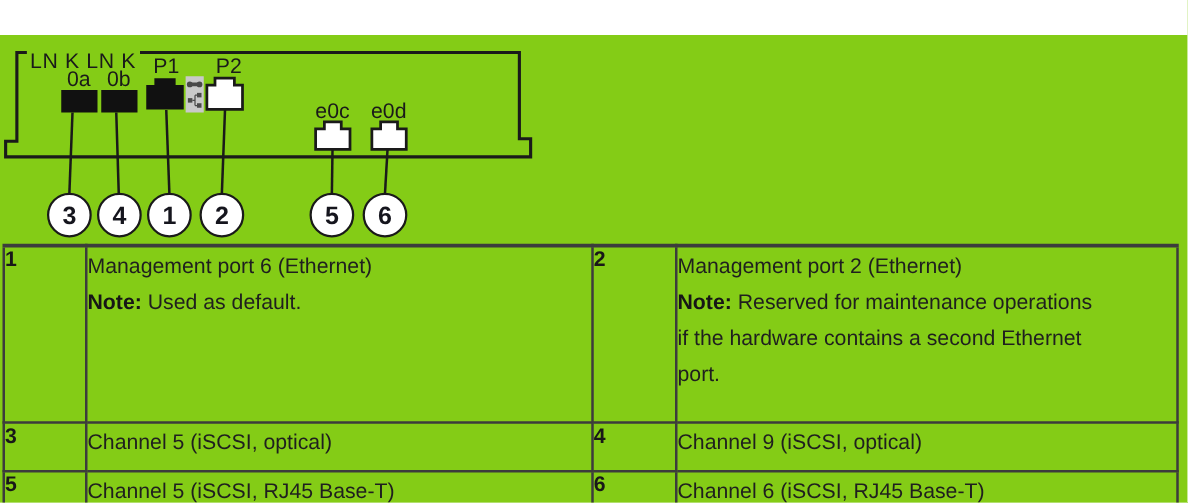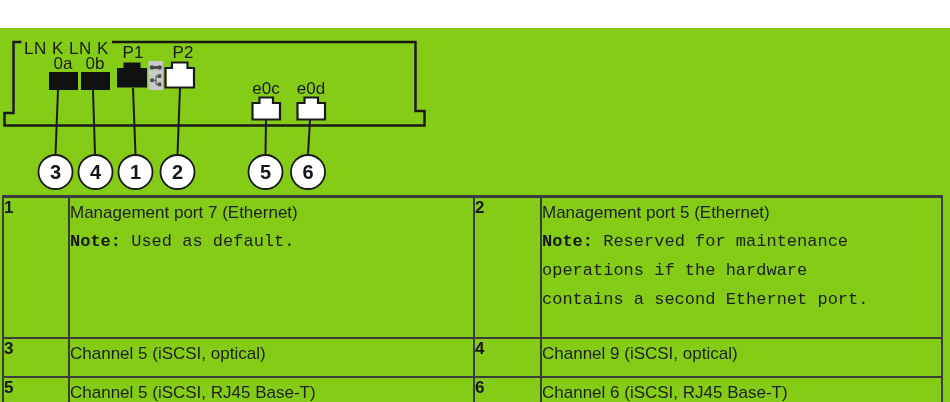--- a/index.html
+++ b/index.html
@@ -32,21 +32,21 @@
     vertical-align: top;
     padding: 0;
   }
   td.num {
     font-weight: bold;
     padding: 9px 0 0 25px;
     color: #181818;
   }
   td.desc { padding: 7px 12px 5px 13px; line-height: 29px; }
   .cell-title { line-height: 29px; }
-  .cell-note { line-height: 29px; max-width: 336px; font-family: Liberation Mono, monospace; }
+  .cell-note { line-height: 29px; max-width: 336px; }
   .note-label { font-weight: bold; color: #161616; }
   .note-text { }
   tr.row-1 td { height: 139px; }
   tr.row-2 td { height: 37px; }
   tr.row-3 td { height: 38px; }
 </style>
 </head>
 <body>
 
 <div class="page">
@@ -129,26 +129,26 @@
     <colgroup>
       <col style="width:66px">
         <col style="width:405px">
         <col style="width:67px">
         <col style="width:401px">
     </colgroup>
     <tbody>
       <tr class="row-1">
         <td class="num">1</td>
         <td class="desc">
-          <div class="cell-title">Management port 7 (Ethernet)</div>
+          <div class="cell-title">Management port 6 (Ethernet)</div>
           <div class="cell-note"><span class="note-label">Note:</span> <span class="note-text">Used as default.</span></div>
         </td>
         <td class="num">2</td>
         <td class="desc">
-          <div class="cell-title">Management port 5 (Ethernet)</div>
+          <div class="cell-title">Management port 2 (Ethernet)</div>
           <div class="cell-note"><span class="note-label">Note:</span> <span class="note-text">Reserved for maintenance operations if the hardware contains a second Ethernet port.</span></div>
         </td>
       </tr>
       <tr class="row-2">
         <td class="num">3</td>
         <td class="desc">
           <div class="cell-title">Channel 5 (iSCSI, optical)</div>
         </td>
         <td class="num">4</td>
         <td class="desc">

